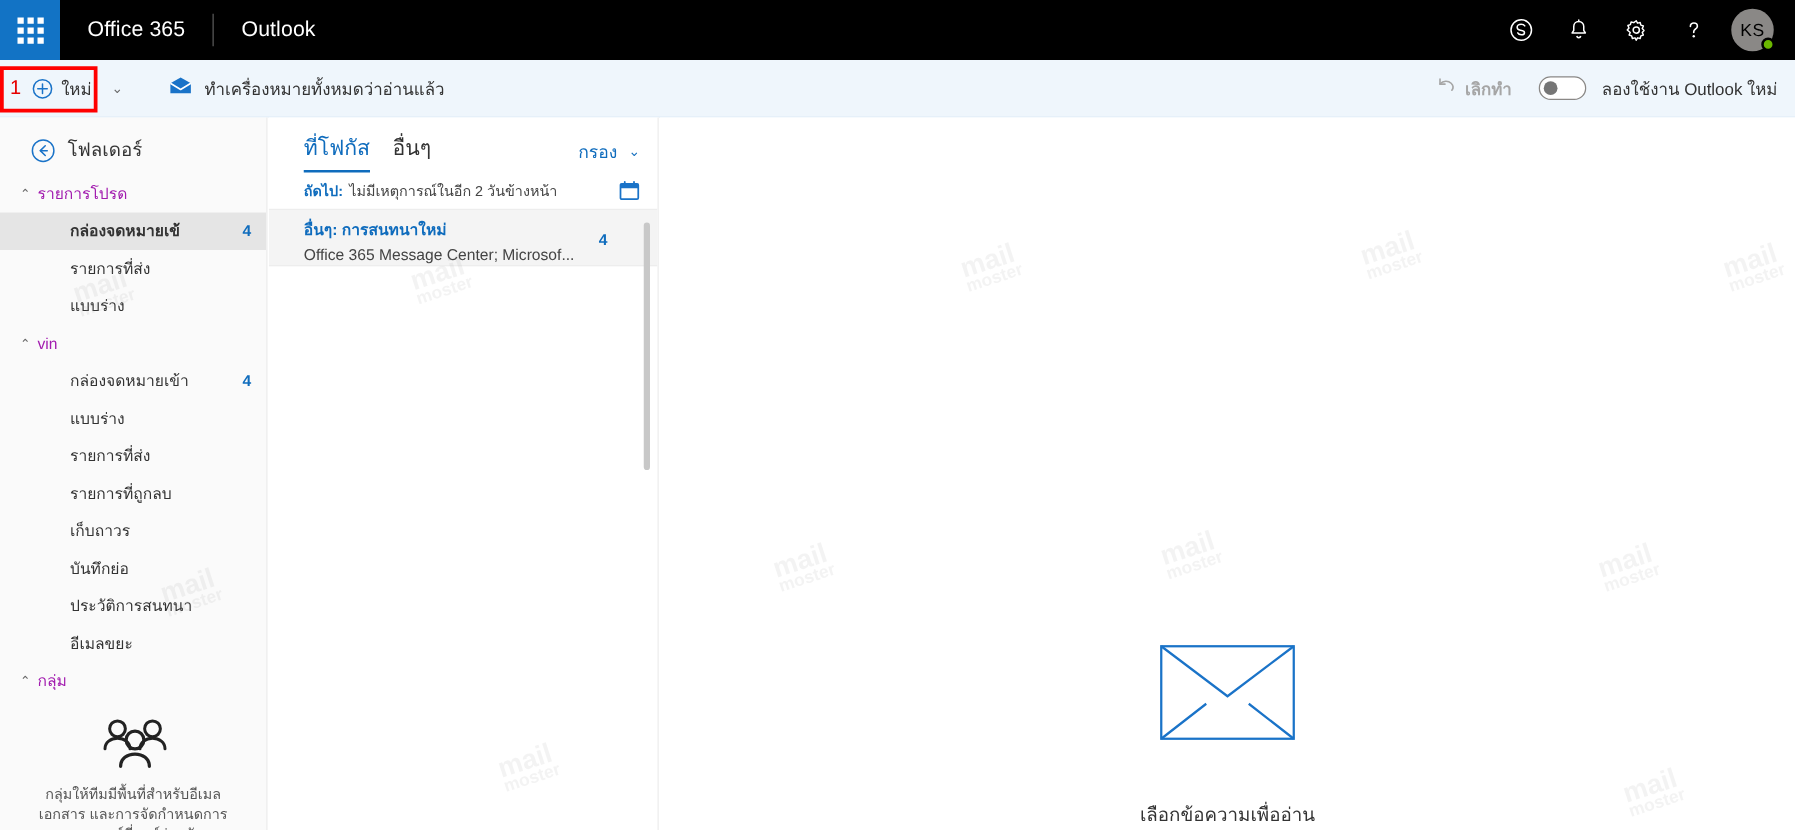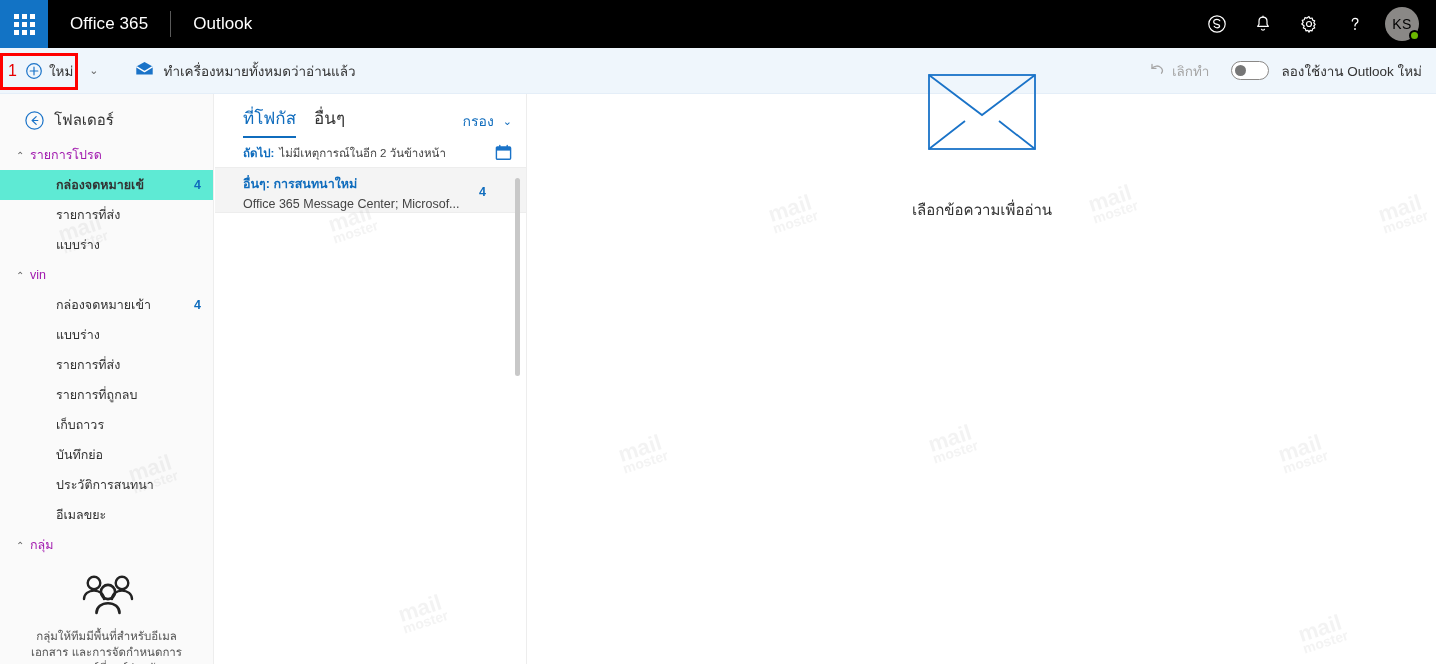--- a/index.html
+++ b/index.html
@@ -91,21 +91,21 @@
     display: flex; align-items: center;
   }
   .markread {
     display: flex; align-items: center; margin-left: 30px; cursor: pointer;
   }
   .markread-label { font-size: 13.5px; color: #333; margin-left: 10px; }
 
   .cmd-right {
     margin-left: auto; display: flex; align-items: center; padding-right: 14px;
   }
-  .undo { display: flex; align-items: center; color: #a6a6a6; cursor: default; }
+  .undo { display: flex; align-items: center; color: #a6a6a6; cursor: default; font-weight: bold; }
   .undo-label { font-size: 13.5px; margin-left: 7px; color: #a6a6a6; }
   .toggle {
     width: 38px; height: 19px; border-radius: 10px;
     border: 1px solid #8a8886; background: #ffffff;
     margin-left: 22px; position: relative; cursor: pointer;
   }
   .toggle-knob {
     position: absolute; left: 3px; top: 3px; width: 11px; height: 11px;
     border-radius: 50%; background: #767676;
   }
@@ -127,21 +127,21 @@
     display: flex; align-items: center; height: 30px; padding-left: 16px;
     cursor: pointer;
   }
   .chev { color: #666; font-size: 10px; width: 14px; display: inline-block; }
   .group-name { font-size: 12.5px; color: #a21caf; }
 
   .folder-row {
     display: flex; align-items: center; height: 30px; padding-left: 56px;
     padding-right: 12px; cursor: pointer; position: relative;
   }
-  .folder-row.selected { background: #5eead4; }
+  .folder-row.selected { background: #e5e5e5; }
   .folder-name {
     font-size: 12.5px; color: #333;
     white-space: nowrap; overflow: hidden; text-overflow: clip;
   }
   .folder-row.selected .folder-name { font-weight: bold; }
   .folder-count {
     margin-left: auto; font-size: 12.5px; color: #0f6cbd; font-weight: bold;
   }
   .folder-row.selected .folder-count { color: #0f6cbd; }
 
@@ -200,21 +200,21 @@
   }
   .list-scrollbar {
     position: absolute; right: 6px; top: 84px; width: 5px; height: 198px;
     background: #c8c8c8; border-radius: 3px; cursor: pointer;
   }
 
   
   .reading-pane {
     position: absolute; left: 528px; top: 94px; width: 908px; height: 570px;
     background: #ffffff; display: flex; align-items: center;
-    justify-content: flex-start; flex-direction: column;
+    justify-content: flex-end; flex-direction: column;
   }
   .rp-inner { margin-top: -20px; text-align: center; }
   .envelope { display: flex; justify-content: center; margin-bottom: 48px; }
   .rp-text { font-size: 15px; color: #333; }
 
   
   .wm {
     position: absolute; pointer-events: none; user-select: none;
     color: rgba(160,160,160,0.13); font-size: 22px; font-weight: bold;
     transform: rotate(-18deg); white-space: nowrap; line-height: 15px;

